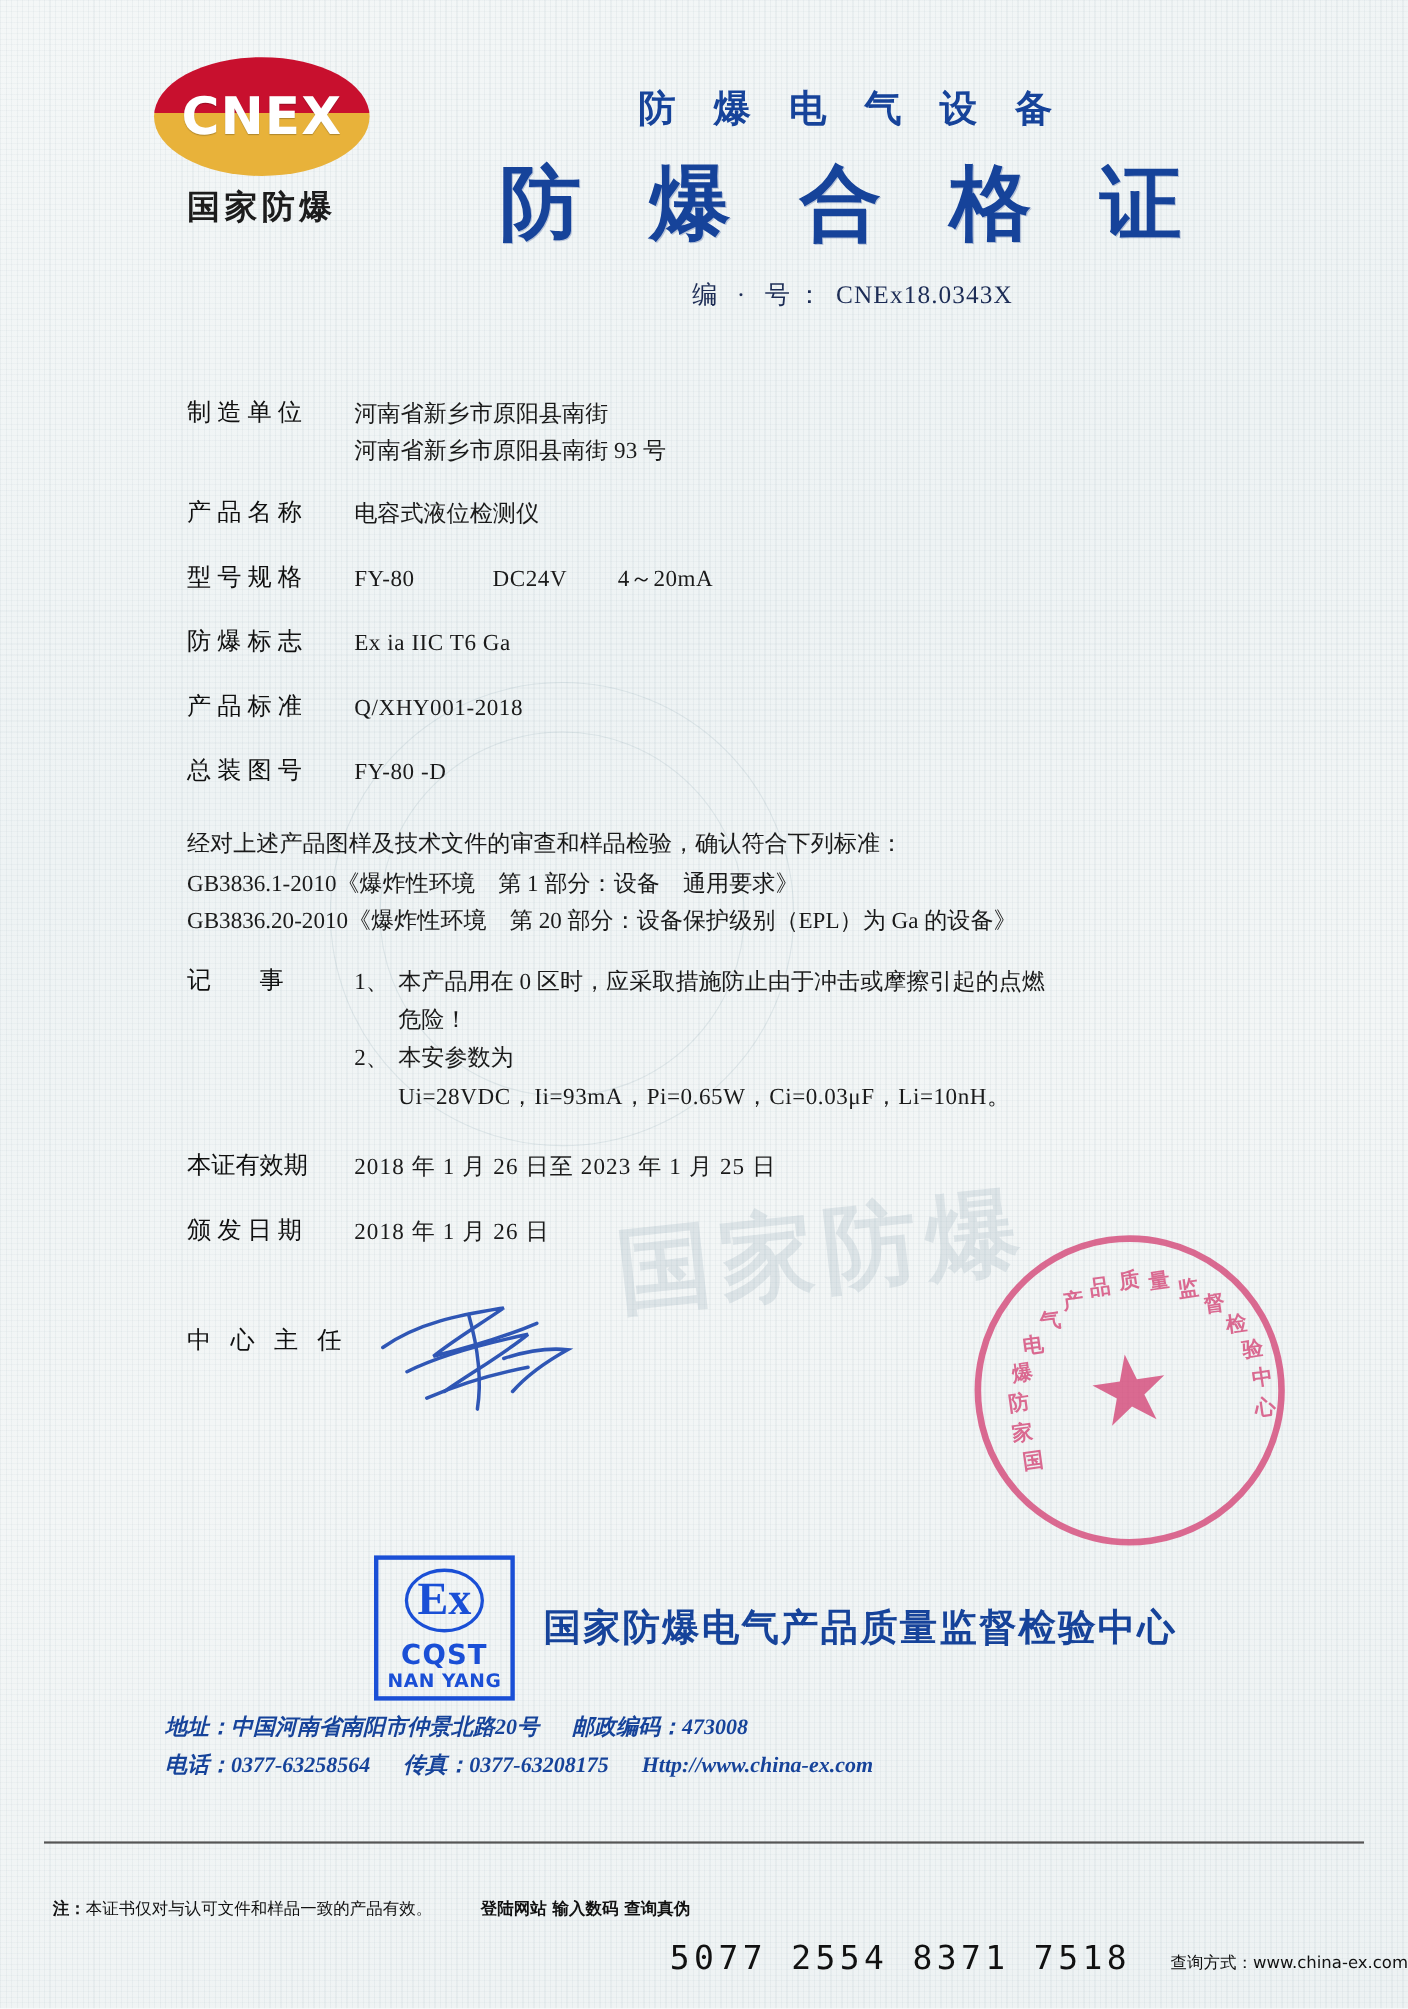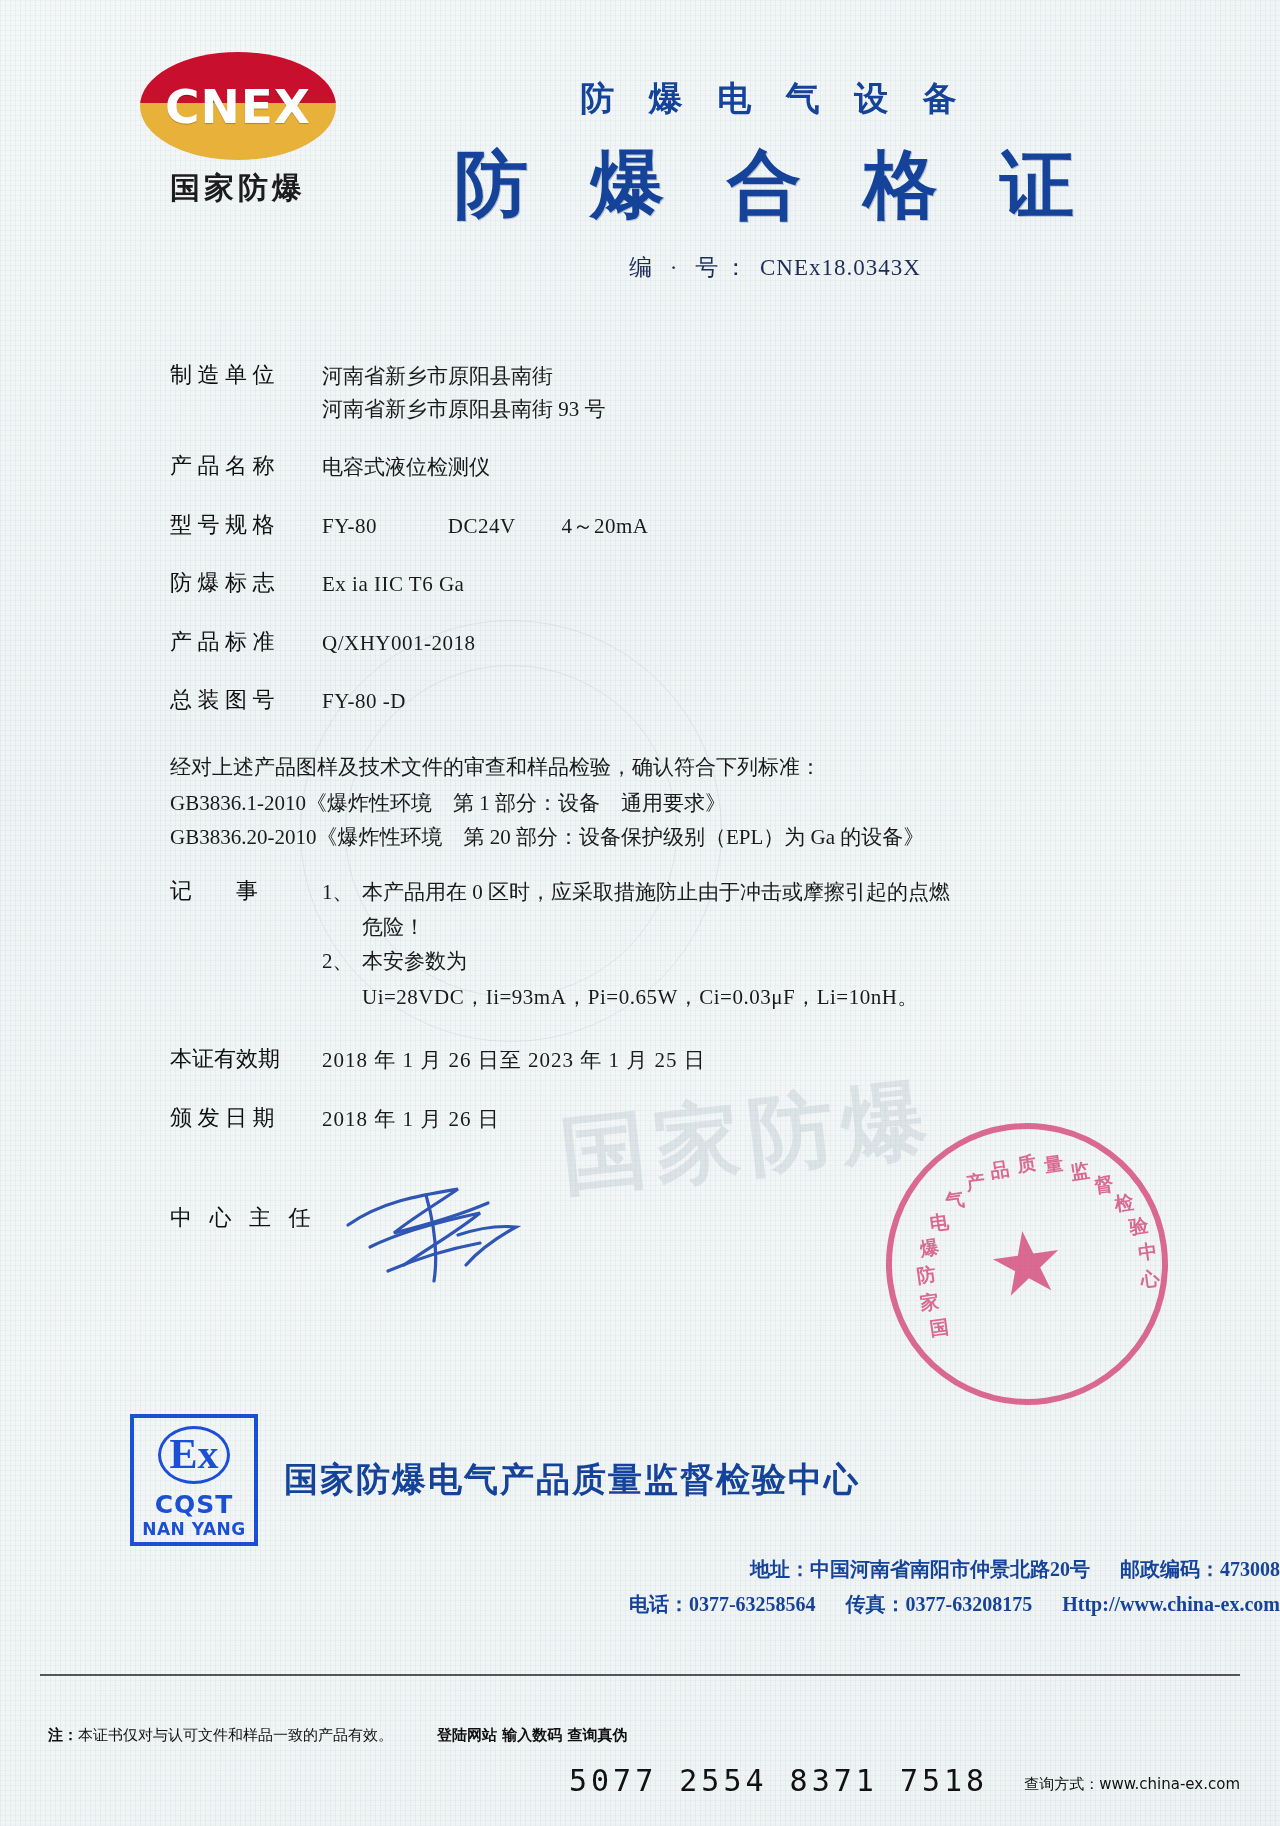--- a/index.html
+++ b/index.html
@@ -225,20 +225,21 @@
   .footer {
     position: absolute;
     left: 0;
     bottom: 200px;
     width: 100%;
   }
   .org-line {
     display: flex;
     align-items: center;
     padding-left: 130px;
+    justify-content: center;
   }
   .ex-badge {
     width: 128px;
     height: 132px;
     border: 4px solid #1a4fd6;
     box-sizing: border-box;
     text-align: center;
     color: #1a4fd6;
     font-family: "DejaVu Sans", sans-serif;
     flex: 0 0 128px;
@@ -268,26 +269,27 @@
     letter-spacing: 0.5px;
   }
   .org-name {
     margin-left: 26px;
     font-size: 34px;
     font-weight: bold;
     color: #16439a;
     letter-spacing: 2px;
   }
   .org-contact {
-    text-align: right;
+    text-align: left;
     margin-top: 10px;
     padding-left: 150px;
     color: #16439a;
     font-size: 20px;
     font-weight: bold;
+    font-style: italic;
   }
   .org-contact div { margin-bottom: 8px; }
   .org-contact .gap { display: inline-block; width: 30px; }
 
   
   .rule {
     position: absolute;
     left: 40px;
     right: 40px;
     bottom: 150px;
@@ -304,21 +306,20 @@
     color: #111;
     font-weight: bold;
   }
   .bottom .note .thin { font-weight: normal; }
   .bottom .note .gap { display:inline-block; width: 44px; }
   .bottom .codes {
     margin-top: 18px;
     display: flex;
     align-items: flex-end;
     justify-content: flex-end;
-    padding-right: 40px;
   }
   .bottom .codes .digits {
     font-size: 30px;
     letter-spacing: 4px;
     color: #111;
     font-family: "DejaVu Sans Mono", monospace;
     margin-right: 36px;
   }
   .bottom .codes .query {
     font-size: 15px;

